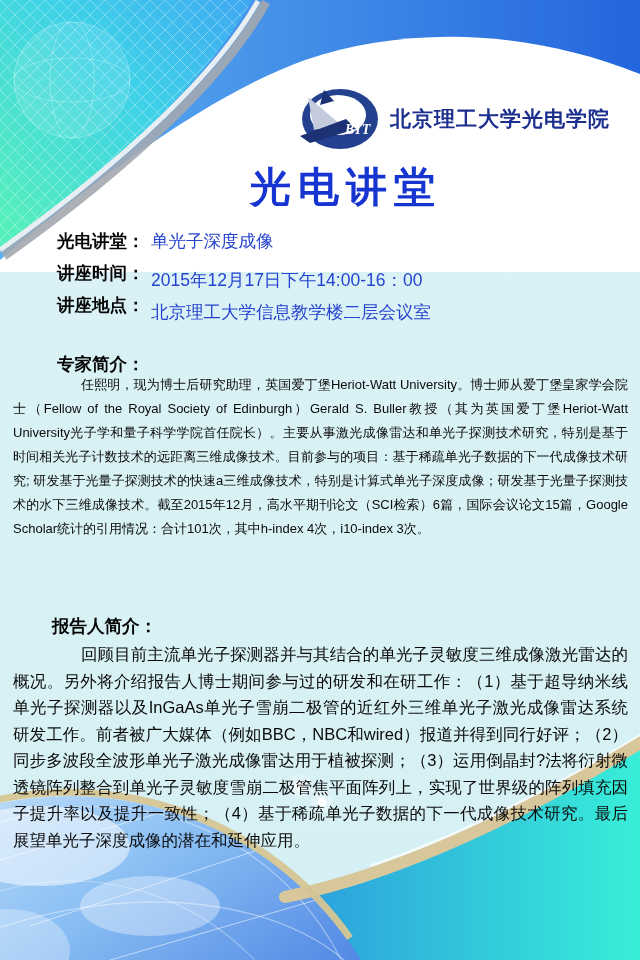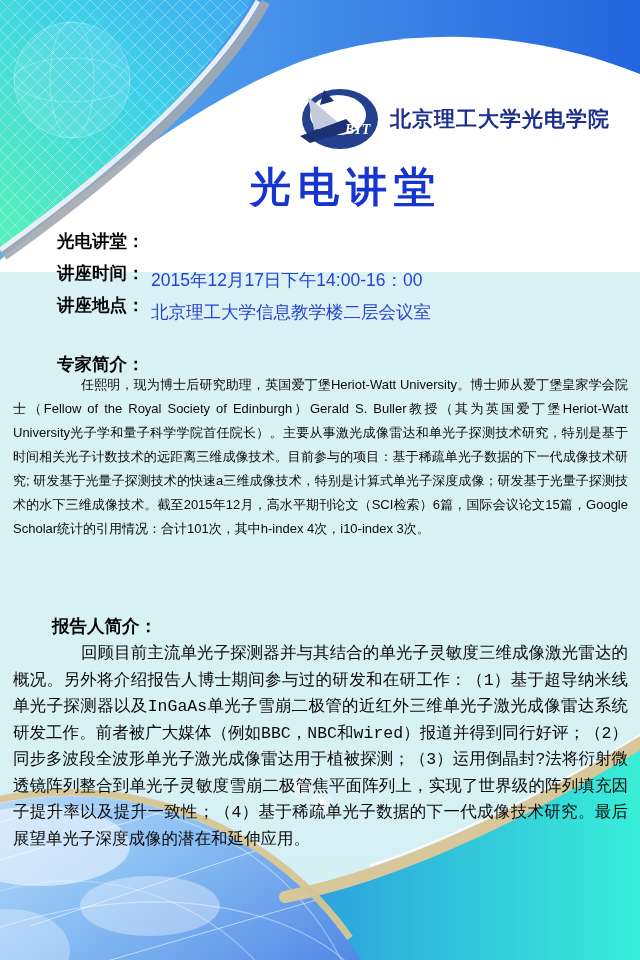--- a/index.html
+++ b/index.html
@@ -25,21 +25,21 @@
   .info-label { font-weight:bold; color:#050505; white-space:pre; min-width:94px; }
   .info-value { color:#2543ce; }
   .stagger { position:relative; top:7px; }
 
   .section-heading { position:absolute; font-size:17.5px; font-weight:bold; color:#050505; }
   .expert-heading { left:57px; top:352px; }
   .speaker-heading { left:52px; top:614px; }
 
   .para { position:absolute; left:13px; right:12px; color:#0a0a0a; text-align:justify; }
   .expert-body { top:373px; font-size:13px; line-height:24px; text-indent:68px; }
-  .talk-body { top:641px; font-size:16.5px; line-height:26.5px; text-indent:68px;font-family:Liberation Mono, monospace; }
+  .talk-body { top:641px; font-size:16.5px; line-height:26.5px; text-indent:68px; }
 </style>
 </head>
 <body>
 
 <div id="page">
 
   <svg id="header-svg" width="640" height="272" viewBox="0 0 640 272">
     <defs>
       <linearGradient id="gBlue" x1="0" y1="0" x2="1" y2="0">
         <stop offset="0" stop-color="#5fb2f2"></stop>
@@ -122,20 +122,21 @@
       <div class="org-text">
         <span class="org-cn">北京理工大学光电学院</span>
       </div>
     </div>
 
     <div class="page-title">光电讲堂</div>
 
     <div class="info-section">
       <div class="info-row">
         <span class="info-label">光电讲堂：</span>
+        <span class="info-value">单光子深度成像</span>
       </div>
       <div class="info-row">
         <span class="info-label">讲座时间：</span>
         <span class="info-value stagger">2015年12月17日下午14:00-16：00</span>
       </div>
       <div class="info-row">
         <span class="info-label">讲座地点：</span>
         <span class="info-value stagger">北京理工大学信息教学楼二层会议室</span>
       </div>
     </div>

